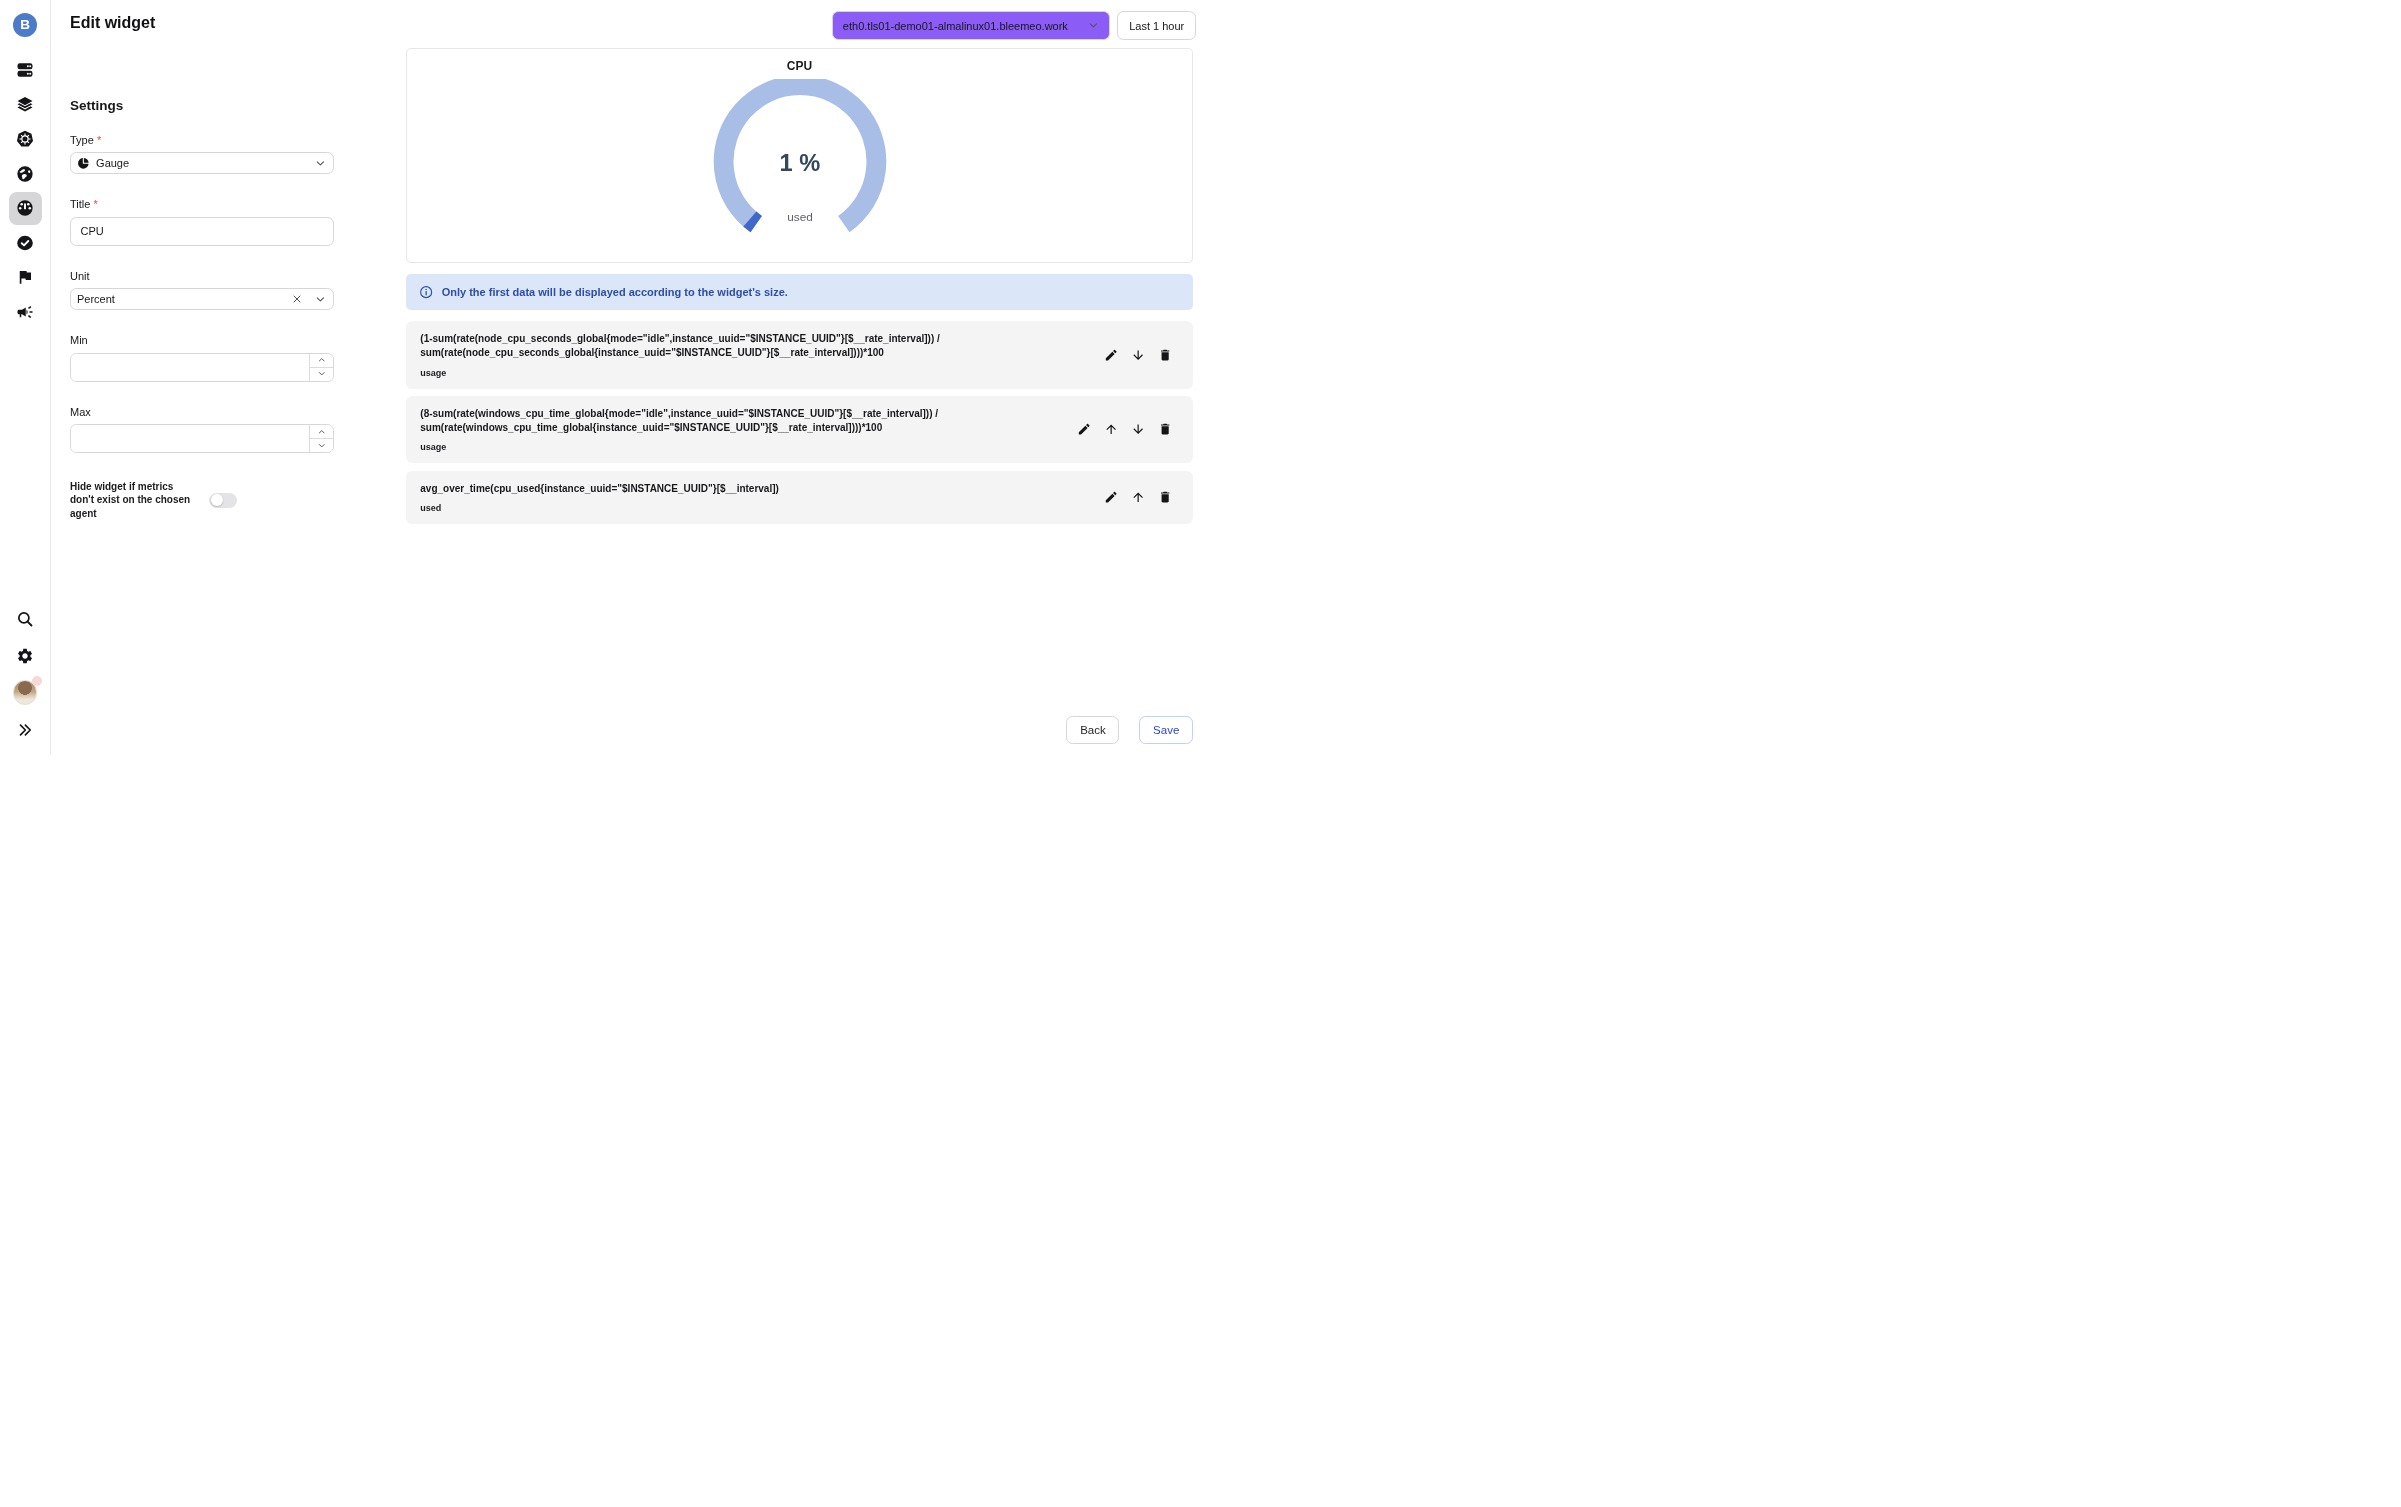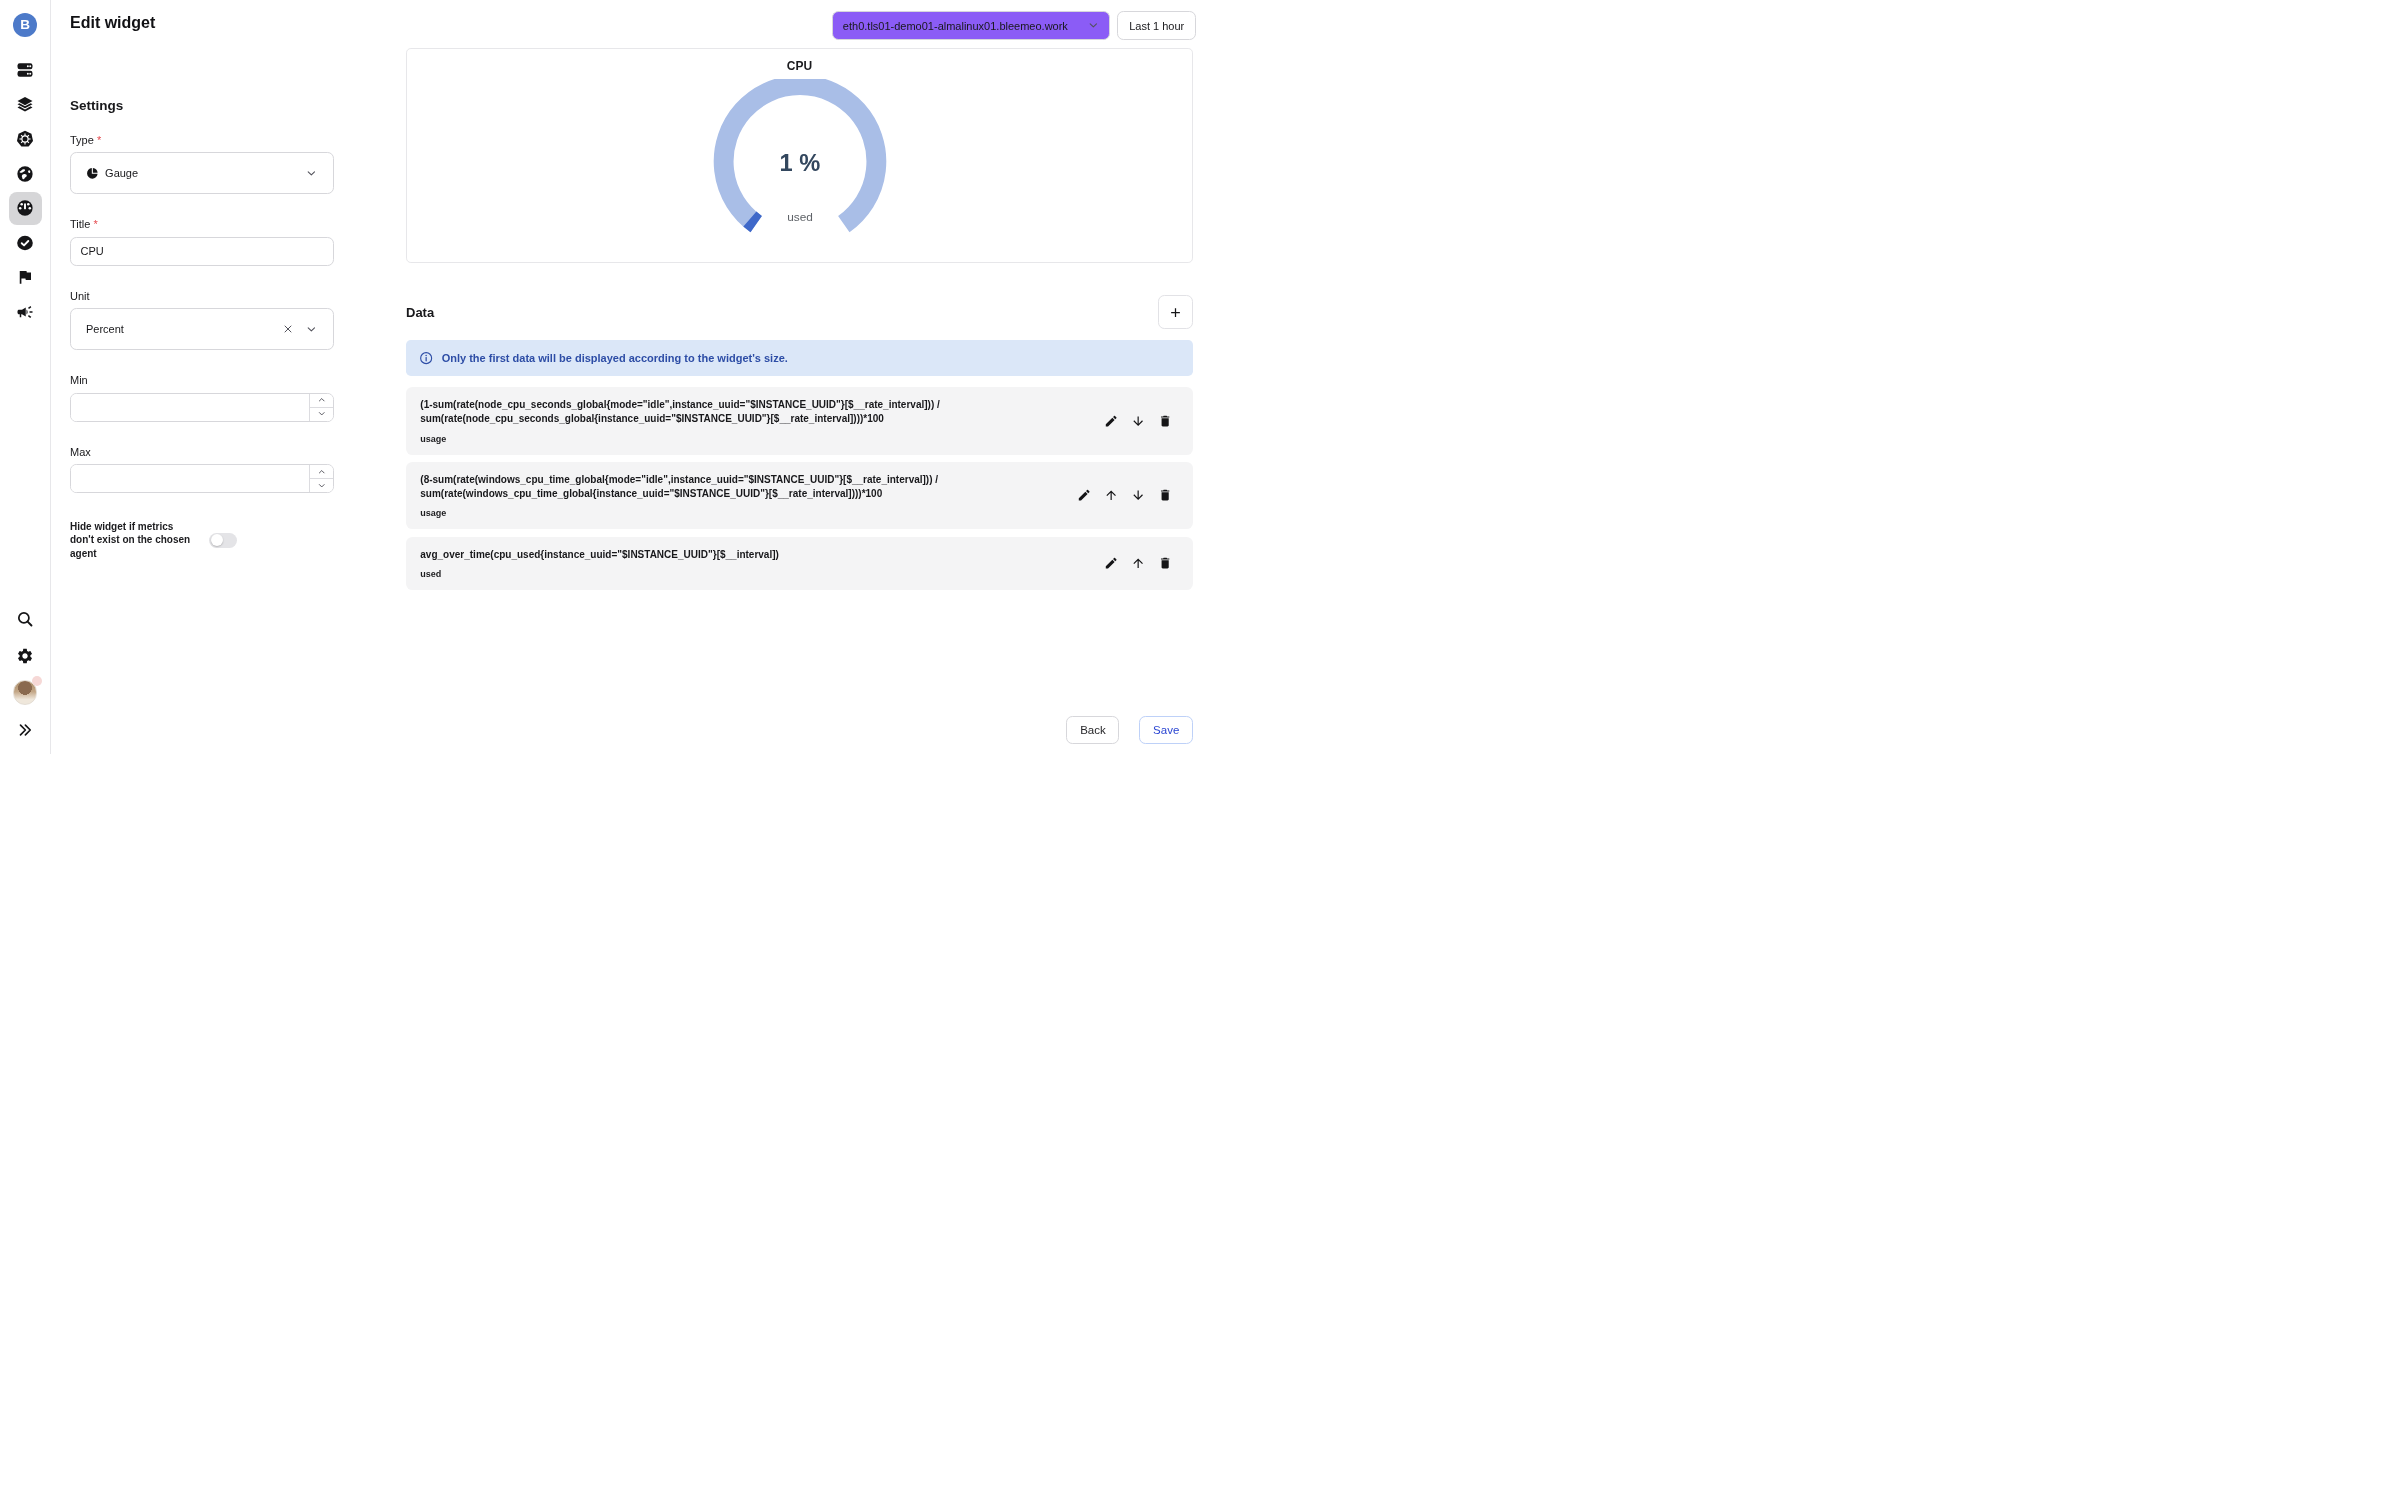--- a/index.html
+++ b/index.html
@@ -38,22 +38,22 @@
     background:#fff; font-size:11px; font-family:inherit; color:#18181b; cursor:pointer; }
 
   .content { flex:1; display:flex; padding:8px 8px 0 19px; min-height:0; }
 
   
   .settings-col { width:295px; flex:0 0 295px; padding-top:6.4px; }
   .settings-col h2 { font-size:13.5px; font-weight:bold; margin-bottom:20.6px;margin-top:44px; }
   .field { margin-bottom:24px; width:264px; }
   .field-label { display:block; font-size:11px; font-weight:500; margin-bottom:6.4px; }
   .req { color:#e5484d; }
-  .selectbox { display:flex; align-items:center; height:42px; border:0.8px solid #d7d7db;
-    border-radius:6.4px; padding:0 15px; font-size:11px; cursor:pointer; background:#fff; gap:6.4px; }
+  .selectbox { display:flex; align-items:center; height:22px; border:0.8px solid #d7d7db;
+    border-radius:6.4px; padding:0 6px; font-size:11px; cursor:pointer; background:#fff; gap:6.4px; }
   .selectbox .grow { flex:1; }
   .selectbox svg.chev { width:12.7px; height:12.7px; }
   .selectbox svg.clear { width:12px; height:12px; margin-right:4.8px; }
   .type-glyph { width:12.7px; height:12.7px; }
   .textbox { width:100%; height:29px; border:0.8px solid #d7d7db; border-radius:6.4px;
     padding:0 9.5px; font-size:11px; font-family:inherit; color:#18181b; background:#fff; }
   .numbox { display:flex; height:29px; border:0.8px solid #d7d7db; border-radius:6.4px; overflow:hidden; background:#fff; }
   .numbox input { flex:1; border:none; outline:none; padding:0 9.5px; font-size:11px; font-family:inherit; min-width:0; }
   .steps { width:24px; border-left:0.8px solid #dcdce0; display:flex; flex-direction:column; }
   .step { flex:1; display:flex; align-items:center; justify-content:center; background:#fff; border:none; cursor:pointer; }
@@ -315,28 +315,20 @@
         <div class="preview-card">
           <div class="card-title">CPU</div>
           <svg class="gauge-svg" viewBox="0 0 240 220">
             <path d="M62.64 189.92 A100 100 0 1 1 177.36 189.92" fill="none" stroke="#a9bee7" stroke-width="26"></path>
             <path d="M62.64 189.92 A100 100 0 0 1 54.39 183.47" fill="none" stroke="#3e68c9" stroke-width="26"></path>
             <text x="120" y="120" text-anchor="middle" font-size="31" font-weight="bold" fill="#33475e">1 %</text>
             <text x="120" y="186" text-anchor="middle" font-size="15.5" fill="#5f6368">used</text>
           </svg>
         </div>
 
-        <div class="data-header">
-          <h2>Data</h2>
-          <button class="add-btn">
-            <svg viewBox="0 0 24 24">
-              <path class="ic" d="M19 13h-6v6h-2v-6H5v-2h6V5h2v6h6v2z"></path>
-            </svg>
-          </button>
-        </div>
 
         <div class="alert">
           <svg viewBox="0 0 24 24">
             <circle cx="12" cy="12" r="9.2" fill="none" stroke="#2d4da6" stroke-width="1.9"></circle>
             <line x1="12" y1="11" x2="12" y2="16.4" stroke="#2d4da6" stroke-width="2.1" stroke-linecap="round"></line>
             <circle cx="12" cy="7.7" r="1.25" fill="#2d4da6"></circle>
           </svg>
           <span class="alert-text">Only the first data will be displayed according to the widget's size.</span>
         </div>
 

